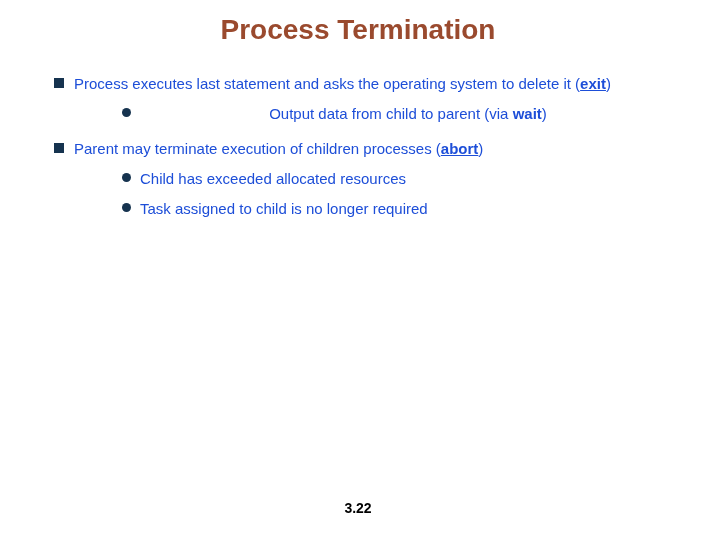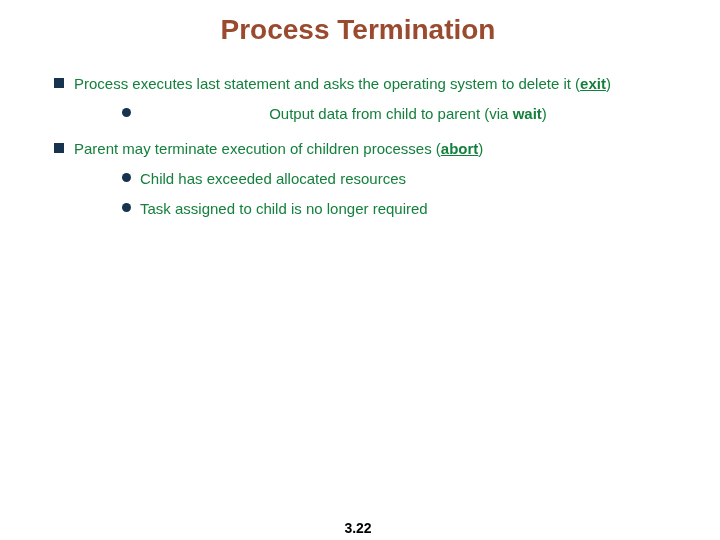--- a/index.html
+++ b/index.html
@@ -20,21 +20,21 @@
   }
   .title {
     text-align: center;
     font-size: 28px;
     font-weight: bold;
     color: #9a4a2e;
     margin: 4px 0 28px 0;
   }
   .content {
     font-size: 15px;
-    color: #15803d;
+    color: #1d4ed8;
     line-height: 1.35;
   }
   .l1 {
     position: relative;
     padding-left: 34px;
     margin-bottom: 14px;
   }
   .l1::before {
     content: "";
     position: absolute;
@@ -88,21 +88,21 @@
     position: absolute;
     left: 164px;
     top: 0;
   }
   .bold { font-weight: bold; }
   .italic { font-style: italic; }
   .underline { text-decoration: underline; }
   .bold-underline { font-weight: bold; text-decoration: underline; }
   .footer {
     position: absolute;
-    bottom: 4px;
+    bottom: 24px;
     left: 0;
     width: 100%;
     text-align: center;
     font-size: 14px;
     font-weight: bold;
     color: #000;
   }
 </style>
 </head>
 <body>

